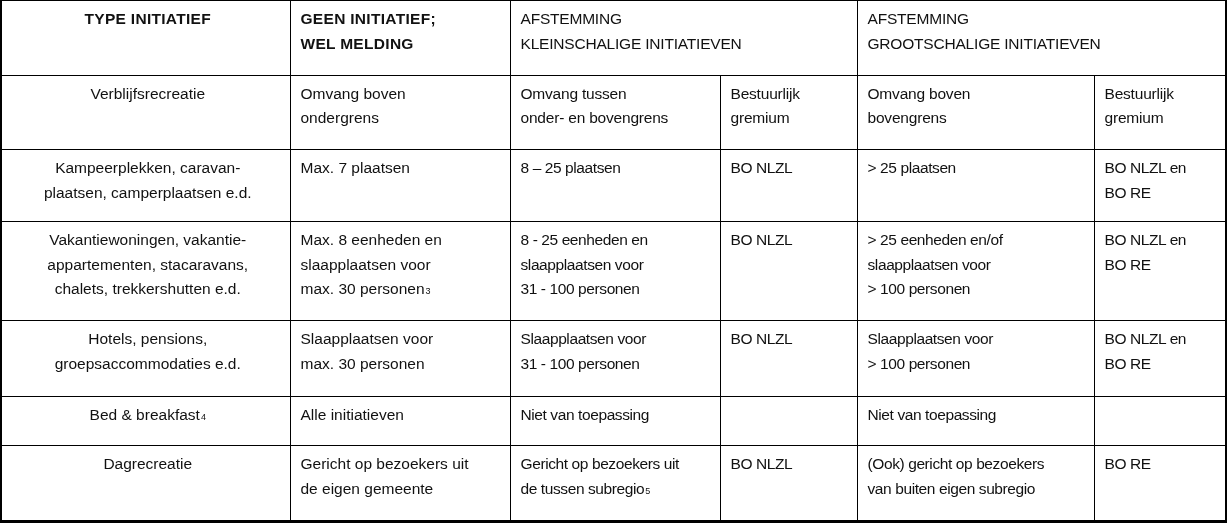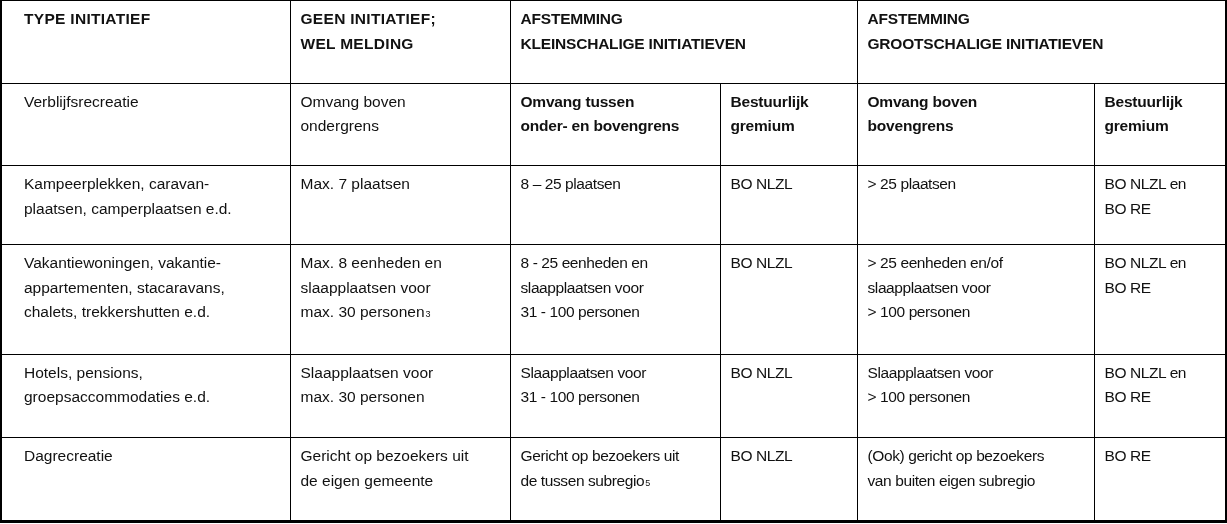--- a/index.html
+++ b/index.html
@@ -17,23 +17,23 @@
       border-bottom: 3px solid #000;
       border-top: 1px solid #000;
     }
     .tbl td {
       border: 1px solid #000;
       vertical-align: top;
       padding: 6px 10px 0 10px;
       line-height: 24.5px;
       overflow: hidden;
     }
-    .tbl td.first { padding-left: 22px; }
+    .tbl td.first { padding-left: 14px; text-align: center; }
     .hdr { font-weight: bold; letter-spacing: 0.3px; }
-    .hdr-narrow { font-weight: bold; font-stretch: condensed; letter-spacing: -0.2px; margin-top: 24px; }
+    .hdr-narrow { font-weight: normal; font-stretch: condensed; letter-spacing: -0.2px; margin-top: 24px; }
     .bold { font-weight: normal; }
     .sup { font-size: 9px; vertical-align: 0px; margin-left: 1px; }
     .cond { letter-spacing: -0.4px; }
   </style>
 </head>
 <body>
 
 <table class="tbl">
   <colgroup>
     <col style="width:289px">
@@ -161,20 +161,36 @@
     <td class="cond">
       <div>Slaapplaatsen voor</div>
       <div>&gt; 100 personen</div>
     </td>
     <td class="cond">
       <div>BO NLZL en</div>
       <div>BO RE</div>
     </td>
   </tr>
 
+  <tr style="height:49px">
+    <td class="first">
+      <div><span>Bed &amp; breakfast</span><span class="sup">4</span></div>
+    </td>
+    <td>
+      <div>Alle initiatieven</div>
+    </td>
+    <td class="cond">
+      <div>Niet van toepassing</div>
+    </td>
+    <td class="cond"></td>
+    <td class="cond">
+      <div>Niet van toepassing</div>
+    </td>
+    <td class="cond"></td>
+  </tr>
 
   <tr style="height:75px">
     <td class="first bold">
       <div>Dagrecreatie</div>
     </td>
     <td>
       <div>Gericht op bezoekers uit</div>
       <div>de eigen gemeente</div>
     </td>
     <td class="cond">

